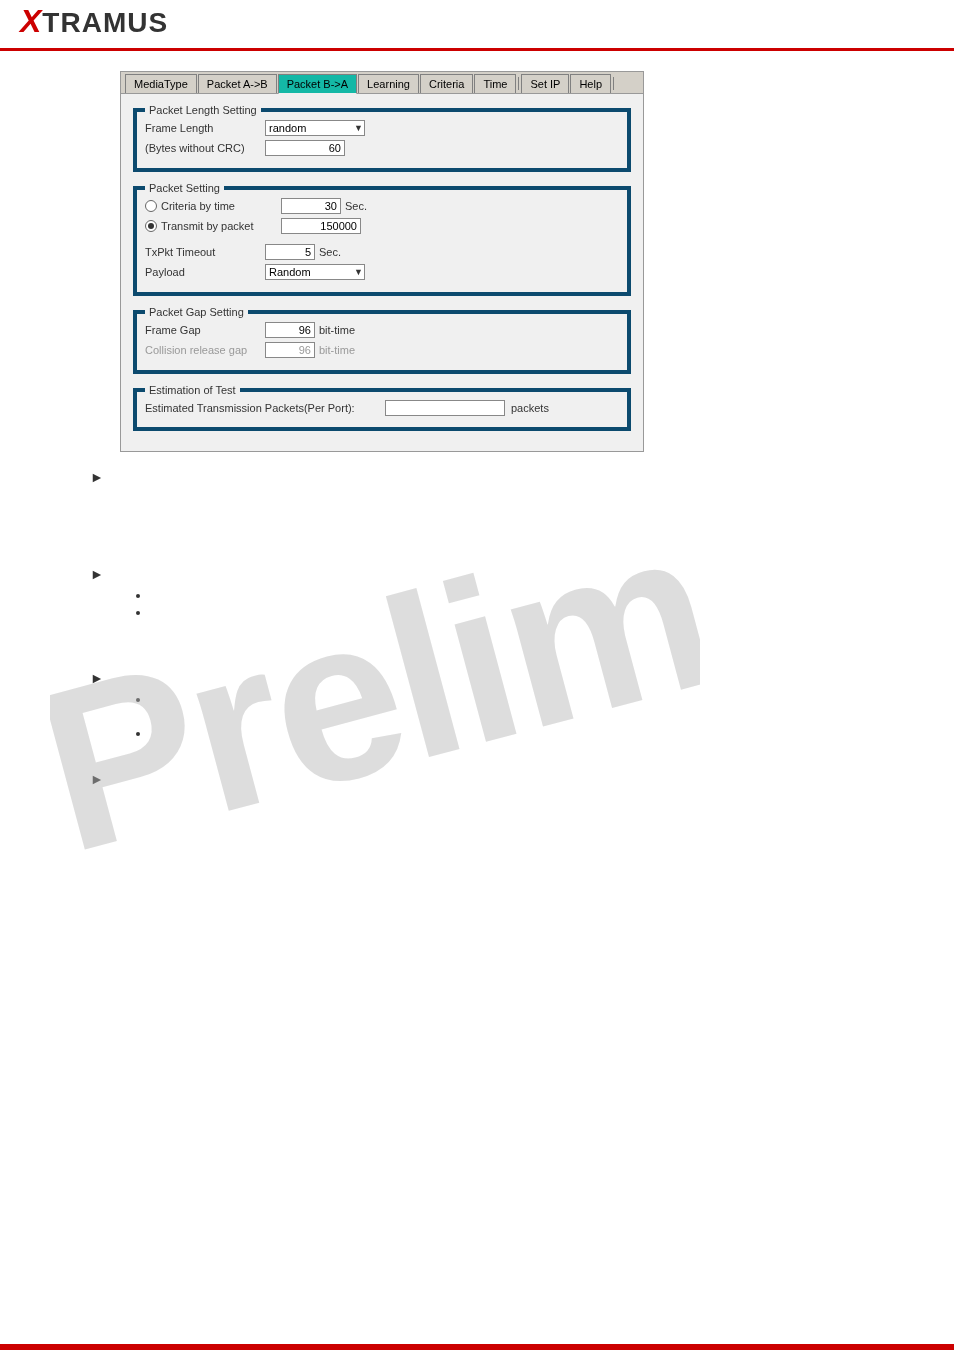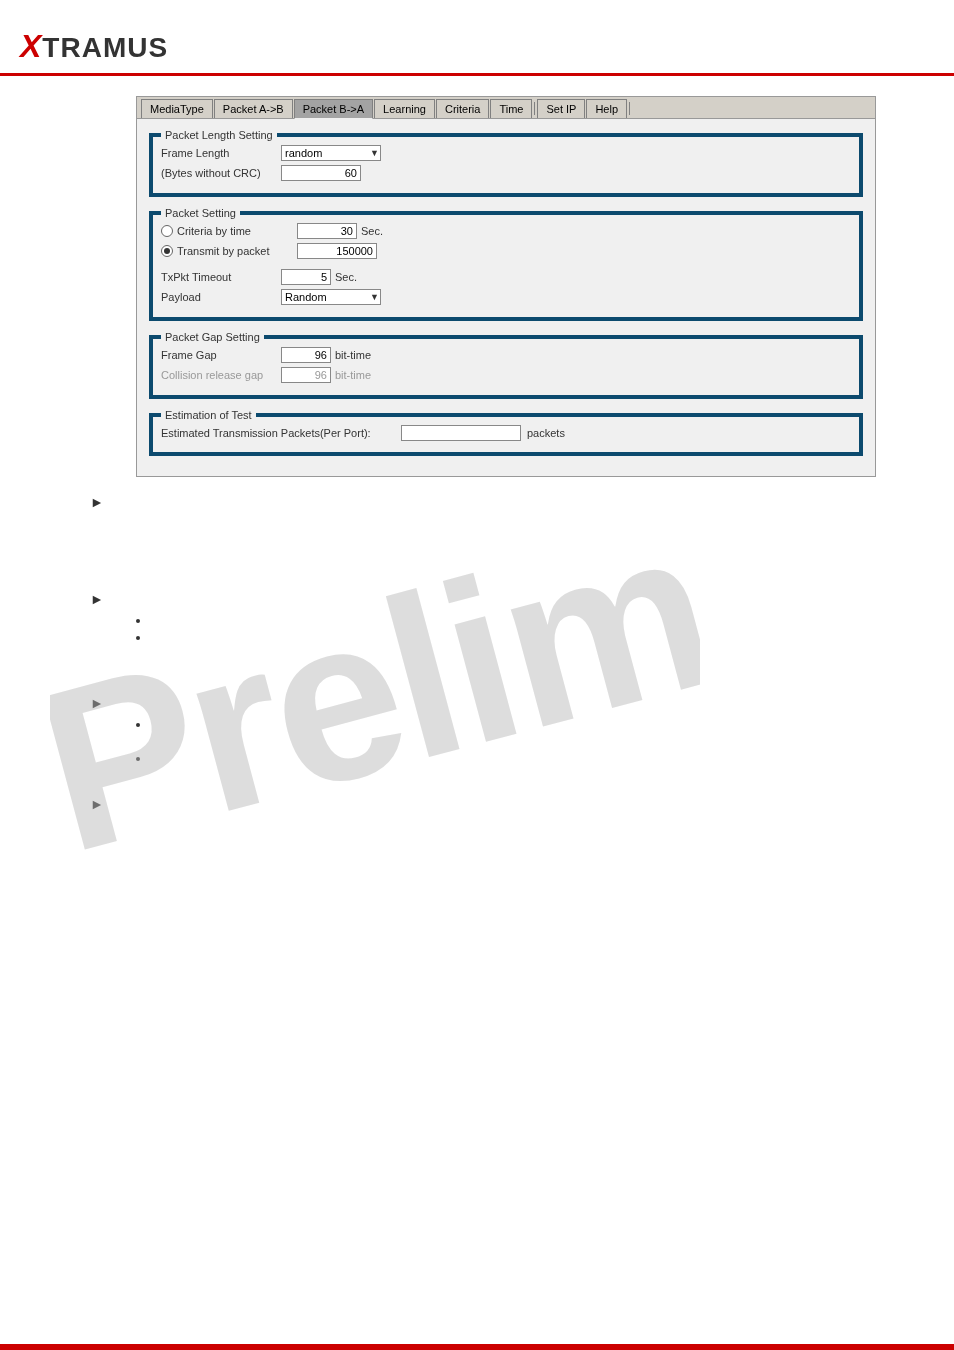--- a/index.html
+++ b/index.html
@@ -8,21 +8,21 @@
       font-size: 12px;
       background: #ffffff;
       width: 954px;
       min-height: 1350px;
       position: relative;
       overflow: hidden;
     }
 
     
     .header {
-      padding: 28px 20px 8px 20px;
+      padding: 3px 20px 8px 20px;
       border-bottom: 3px solid #cc0000;
       display: flex;
       align-items: flex-end;
     }
     .logo {
       font-size: 28px;
       font-weight: bold;
       font-family: Arial, sans-serif;
       color: #cc0000;
       letter-spacing: 1px;
@@ -50,43 +50,43 @@
 
     
     .main-content {
       padding: 20px 20px 20px 120px;
     }
 
     
     .dialog-panel {
       border: 1px solid #999;
       background: #f0f0f0;
-      width: 740px;
-      margin-left: 16px;
+      width: 524px;
+      margin-left: 0;
     }
 
     
     .tab-bar {
       display: flex;
       background: #d4d0c8;
       border-bottom: 1px solid #999;
       padding: 2px 0 0 4px;
       gap: 1px;
     }
     .tab {
       padding: 3px 8px;
       font-size: 11px;
       border: 1px solid #808080;
       border-bottom: none;
       background: #d4d0c8;
       cursor: pointer;
       white-space: nowrap;
     }
     .tab.active {
-      background: #a3a3a3;
+      background: #14b8a6;
       border-bottom: 1px solid #f0f0f0;
       margin-bottom: -1px;
     }
 
     
     .panel-content {
       padding: 10px 12px;
       background: #f0f0f0;
     }
 

